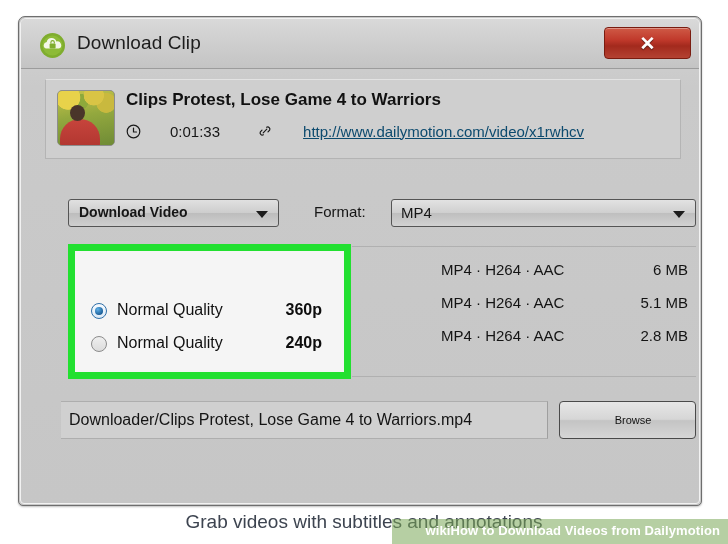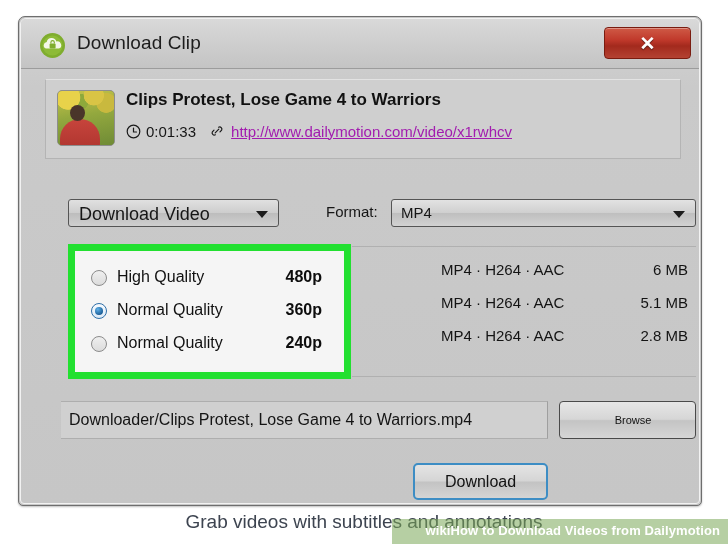--- a/index.html
+++ b/index.html
@@ -161,32 +161,33 @@
     white-space: nowrap;
   }
 
   .meta-row {
     position: absolute;
     left: 80px;
     top: 40px;
     display: flex;
     align-items: center;
     height: 22px;
+    gap: 24px;
   }
   .clock-icon { width: 15px; height: 15px; display: inline-block; }
   .duration {
     font-size: 15px;
     color: #161616;
     margin-left: 5px;
     white-space: nowrap;
   }
   .link-icon { width: 14px; height: 14px; display:inline-block; margin-left: 14px; }
   .video-url {
     font-size: 15px;
-    color: #a21caf;
+    color: #0c4a6e;
     text-decoration: underline;
     margin-left: 7px;
     white-space: nowrap;
     cursor: pointer;
   }
 
   
   .mode-select {
     position: absolute;
     left: 47px;
@@ -195,32 +196,32 @@
     height: 28px;
     box-sizing: border-box;
     border: 1px solid #555555;
     border-radius: 3px;
     background: linear-gradient(180deg, #e0e0e0 0%, #cdcdcd 50%, #bdbdbd 51%, #cfcfcf 100%);
     cursor: pointer;
   }
   .mode-select .lbl {
     position: absolute;
     left: 10px; top: 4px;
-    font-size: 18px;
+    font-size: 14px;
     color: #161616;
     white-space: nowrap;
+    font-weight: bold;
   }
 
   .format-label {
     position: absolute;
     left: 293px;
     top: 184px;
     font-size: 15px;
     color: #161616;
-    margin-left: 12px;
   }
 
   .format-select {
     position: absolute;
     left: 370px;
     top: 180px;
     width: 305px;
     height: 28px;
     box-sizing: border-box;
     border: 1px solid #555555;
@@ -535,25 +536,20 @@
       <div class="format-select">
         <span class="lbl">MP4</span>
         <span class="caret"></span>
       </div>
 
       <div class="quality-area">
         <div class="sep-line"></div>
         <div class="sep-line bottom"></div>
 
         <div class="highlight-box">
-          <div class="q-row r0">
-            <span class="radio"></span>
-            <span class="q-label">High Quality</span>
-            <span class="q-res">480p</span>
-          </div>
           <div class="q-row r1">
             <span class="radio checked"></span>
             <span class="q-label">Normal Quality</span>
             <span class="q-res">360p</span>
           </div>
           <div class="q-row r2">
             <span class="radio"></span>
             <span class="q-label">Normal Quality</span>
             <span class="q-res">240p</span>
           </div>
@@ -573,21 +569,20 @@
             <span class="size">2.8 MB</span>
           </div>
         </div>
       </div>
 
       <div class="path-field">
         <span class="path-text">Downloader/Clips Protest, Lose Game 4 to Warriors.mp4</span>
       </div>
       <div class="browse-btn">Browse</div>
 
-      <div class="download-btn">Download</div>
 
     </div>
   </div>
 
   <div class="caption">Grab videos with subtitles and annotations</div>
   <div class="watermark">
     <span class="wm-text">wikiHow to Download Videos from Dailymotion</span>
   </div>
 
 </div>

